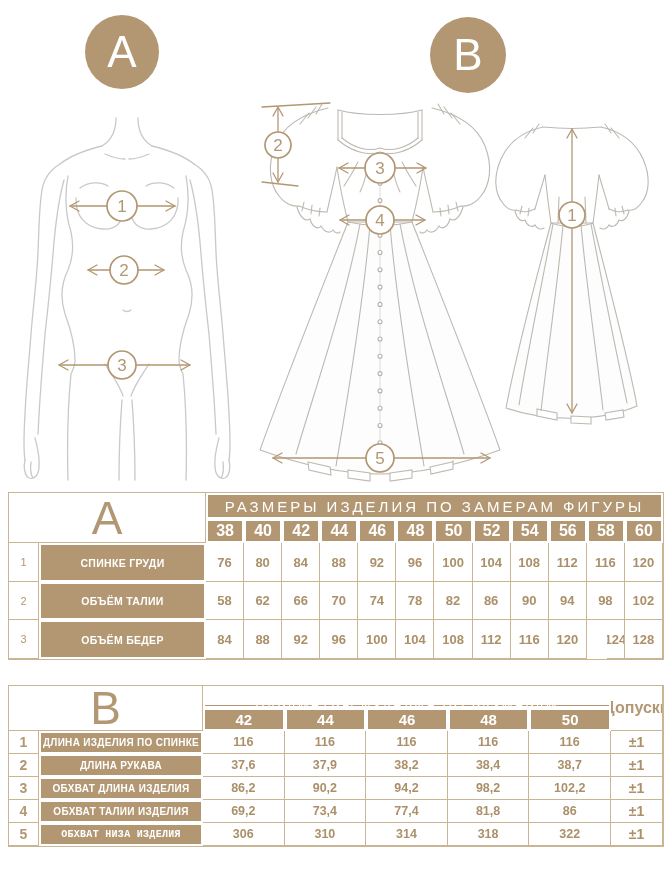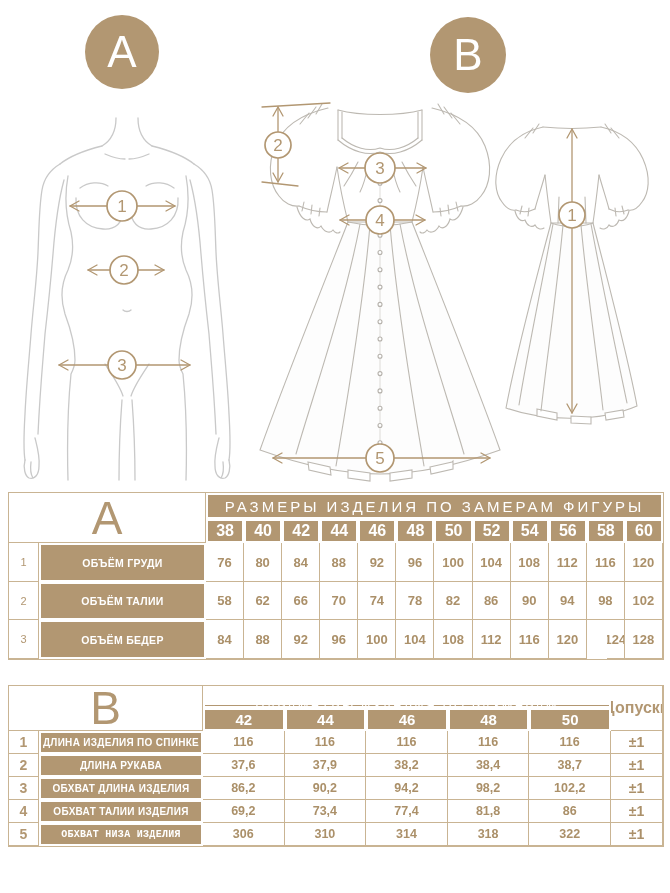--- a/index.html
+++ b/index.html
@@ -240,21 +240,21 @@
     <div class="c fill size" style="grid-area: 2 / 6;">44</div>
     <div class="c fill size" style="grid-area: 2 / 7;">46</div>
     <div class="c fill size" style="grid-area: 2 / 8;">48</div>
     <div class="c fill size" style="grid-area: 2 / 9;">50</div>
     <div class="c fill size" style="grid-area: 2 / 10;">52</div>
     <div class="c fill size" style="grid-area: 2 / 11;">54</div>
     <div class="c fill size" style="grid-area: 2 / 12;">56</div>
     <div class="c fill size" style="grid-area: 2 / 13;">58</div>
     <div class="c fill size" style="grid-area: 2 / 14;">60</div>
     <div class="c rownum" style="grid-area: 3 / 1;">1</div>
-    <div class="c fill rowlabel" style="grid-area: 3 / 2;">ОБЪЁМ ГРУДИ</div>
+    <div class="c fill rowlabel" style="grid-area: 3 / 2;">СПИНКЕ ГРУДИ</div>
     <div class="c val" style="grid-area: 3 / 3;">76</div>
     <div class="c val" style="grid-area: 3 / 4;">80</div>
     <div class="c val" style="grid-area: 3 / 5;">84</div>
     <div class="c val" style="grid-area: 3 / 6;">88</div>
     <div class="c val" style="grid-area: 3 / 7;">92</div>
     <div class="c val" style="grid-area: 3 / 8;">96</div>
     <div class="c val" style="grid-area: 3 / 9;">100</div>
     <div class="c val" style="grid-area: 3 / 10;">104</div>
     <div class="c val" style="grid-area: 3 / 11;">108</div>
     <div class="c val" style="grid-area: 3 / 12;">112</div>

